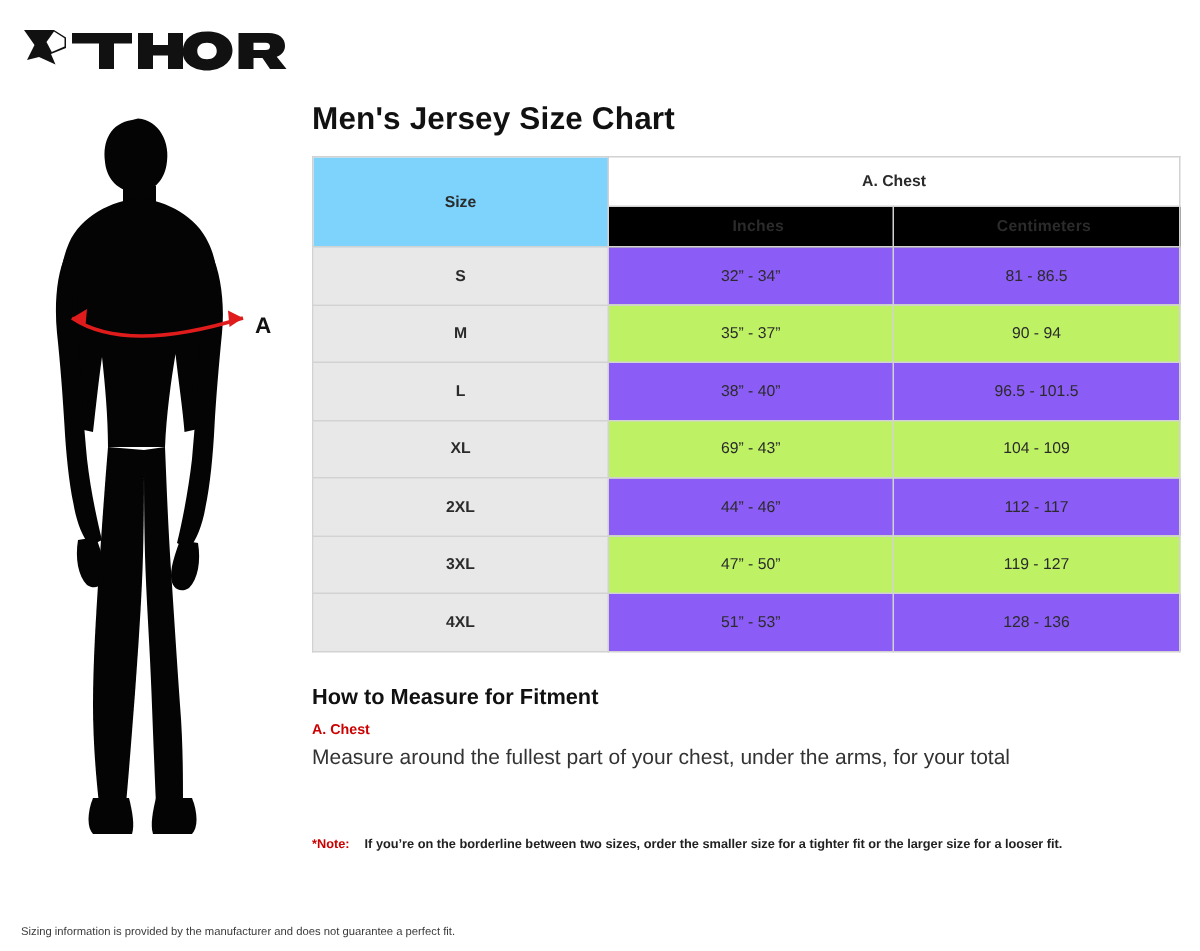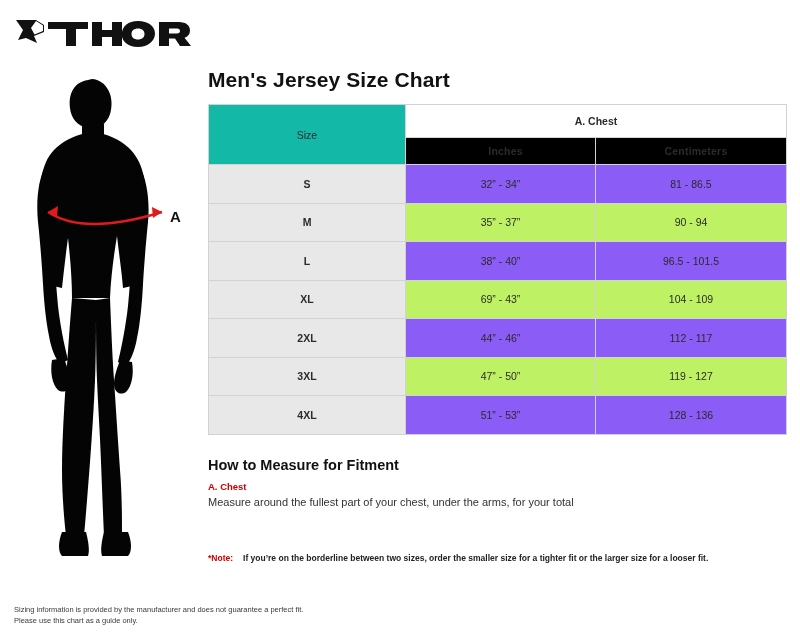--- a/index.html
+++ b/index.html
@@ -57,22 +57,22 @@
   }
   table.size-chart td,
   table.size-chart th {
     border: 1px solid #d2d2d2;
     text-align: center;
     font-size: 10.5px;
     color: #2b2b2b;
   }
 
   .hdr-size {
-    background: #14b8a6;
-    font-weight: normal;
+    background: #7dd3fc;
+    font-weight: bold;
     font-size: 11px;
     color: #1a1a1a;
     height: 57px;
     width: 197px;
   }
   .hdr-group {
     background: #ffffff;
     font-weight: bold;
     font-size: 11px;
     color: #1a1a1a;
@@ -109,21 +109,21 @@
     margin: 22px 0 8px 0;
     color: #111111;
   }
   .measure-label {
     color: #cc0000;
     font-weight: bold;
     font-size: 9.5px;
     margin-bottom: 3px;
   }
   .measure-text {
-    font-size: 11px;
+    font-size: 14px;
     color: #333333;
     line-height: 1.35;
   }
   #note-row {
     margin-top: 44px;
     font-size: 8.5px;
   }
   #note-row .note-label {
     color: #cc0000;
     font-weight: bold;
@@ -264,14 +264,13 @@
   </div>
 
   <div id="note-row">
     <span class="note-label">*Note:</span><span class="note-text">If you’re on the borderline between two sizes, order the smaller size for a tighter fit or the larger size for a looser fit.</span>
   </div>
 
 </div>
 
 <div id="footer">
   <div>Sizing information is provided by the manufacturer and does not guarantee a perfect fit.</div>
-  <div>Please use this chart as a guide only.</div>
 </div>
 
 </body></html>

